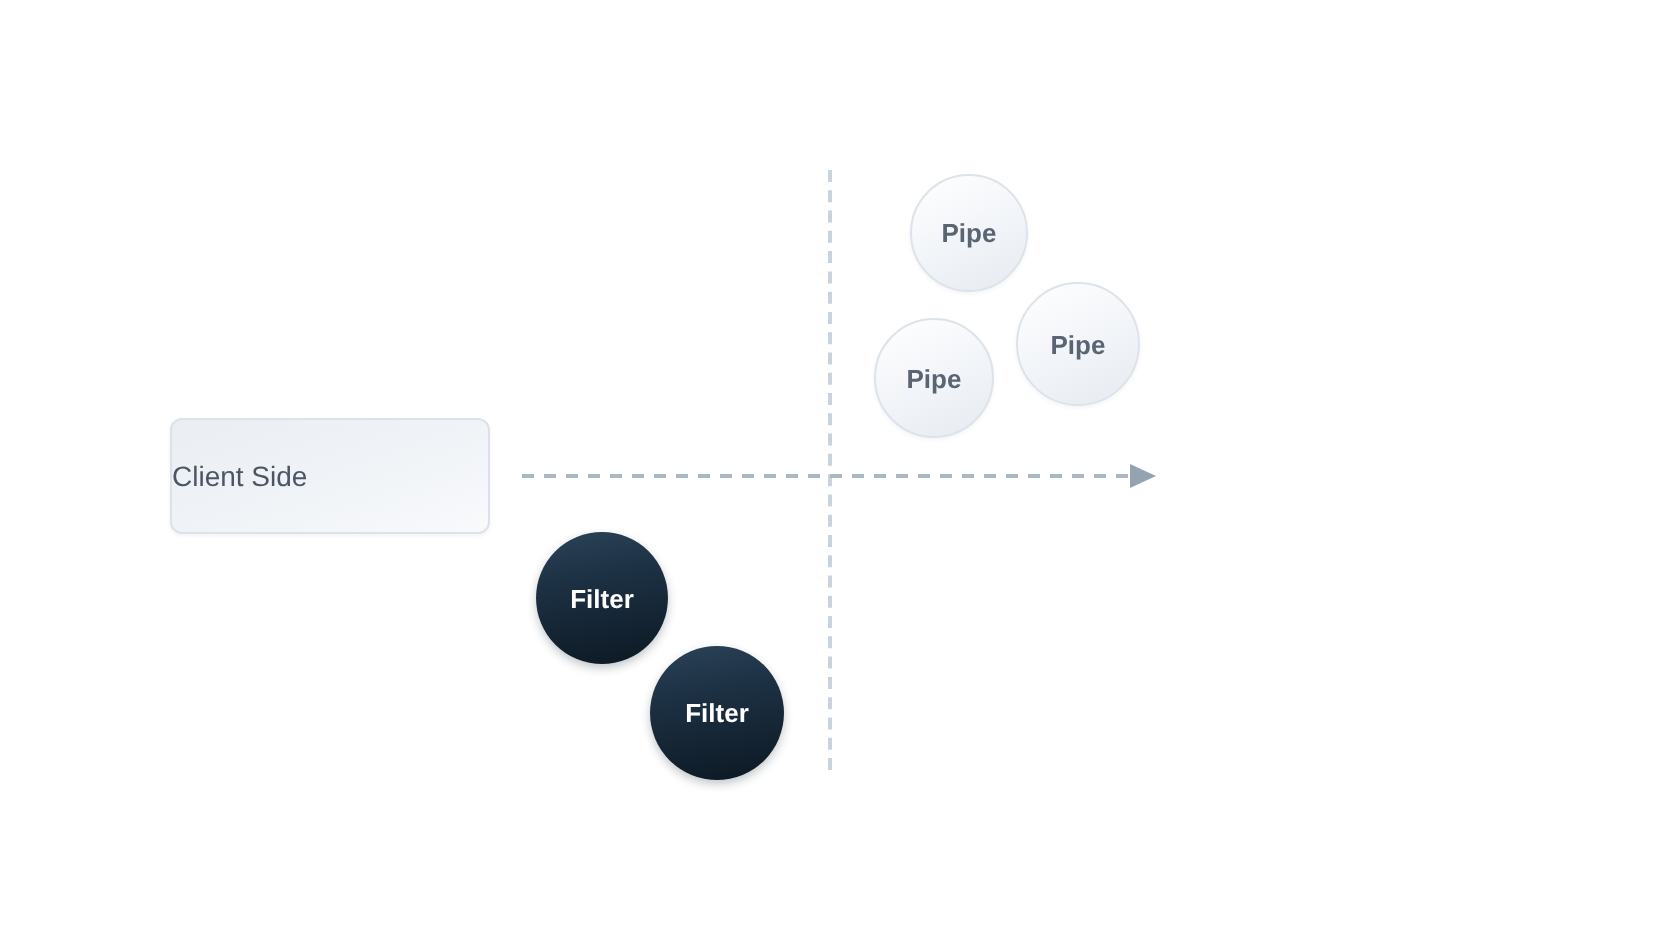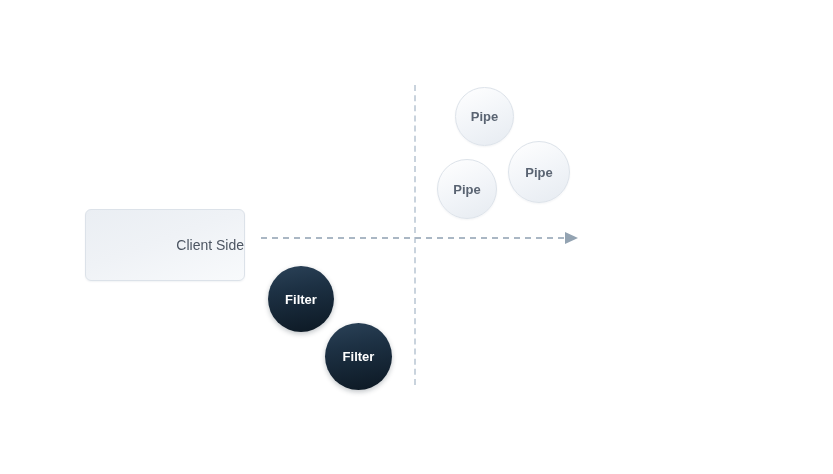--- a/index.html
+++ b/index.html
@@ -49,22 +49,22 @@
     font-size: 14px;
     line-height: 19px;
     display: flex;
     flex-direction: column;
     justify-content: center;
   }
   .node-box.client {
     left: 85px;
     top: 209px;
     width: 160px;
-    height: 72px;
-    align-items: flex-end;
+    height: 58px;
+    align-items: flex-start;
     text-align: center;
   }
   .node-box.handler {
     left: 588px;
     top: 209px;
     width: 160px;
     height: 58px;
     align-items: flex-start;
     padding-left: 27px;
     text-align: left;

